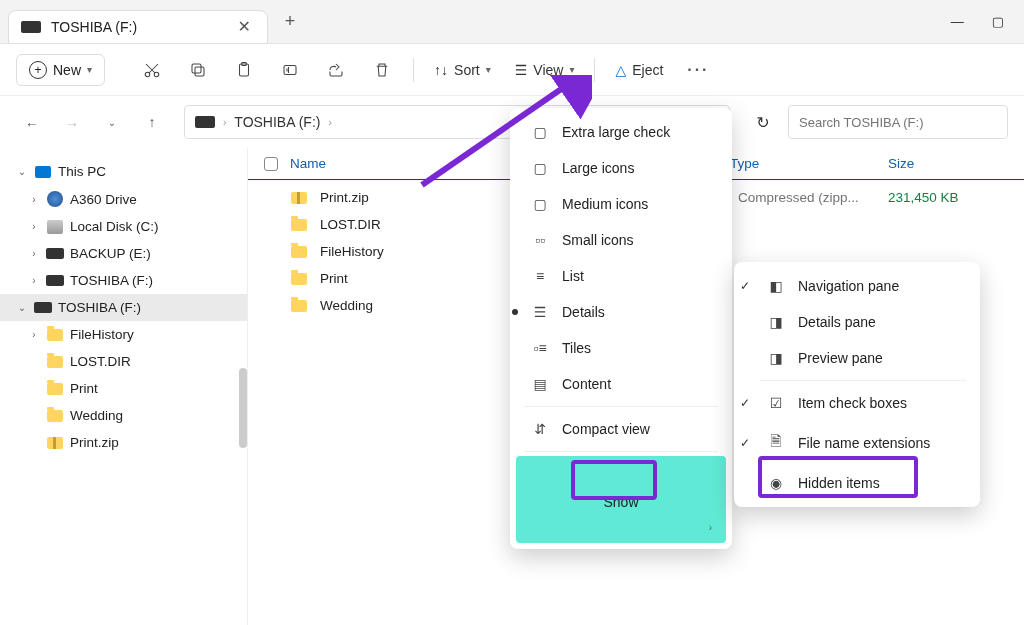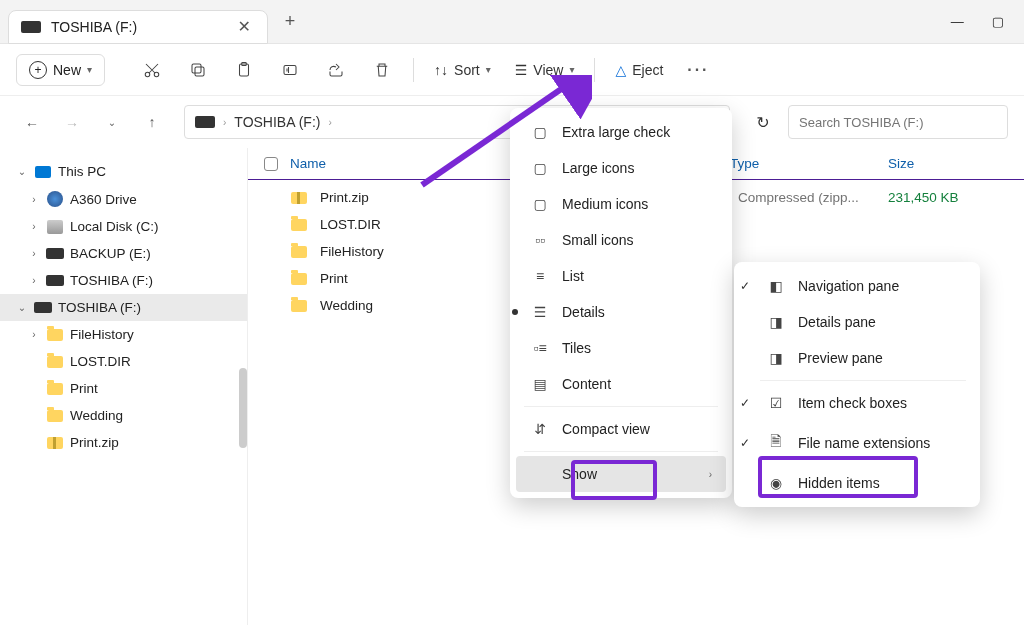--- a/index.html
+++ b/index.html
@@ -61,21 +61,21 @@
 .col-size { position: absolute; left: 640px; }
 .filelist { padding: 4px 0; }
 .file-row { display: flex; align-items: center; padding: 6px 16px; gap: 12px; font-size: 13.5px; position: relative; }
 .file-row .ficon { width: 18px; display: flex; align-items: center; justify-content: center; margin-left: 26px; }
 .file-row .type { position: absolute; left: 490px; color: #737373; }
 .file-row .size { position: absolute; left: 640px; color: #15803d; }
 
 
 .menu { position: absolute; background: #fff; border-radius: 8px; box-shadow: 0 8px 24px rgba(0,0,0,0.2); padding: 6px; z-index: 10; }
 .menu-item { display: flex; align-items: center; gap: 12px; padding: 10px 14px; border-radius: 4px; font-size: 14px; min-width: 200px; position: relative; }
-.menu-item:hover, .menu-item.highlight { background: #e5e5e5; }
+.menu-item:hover, .menu-item.highlight { background: #5eead4; flex-direction: column; }
 .menu-item .micon { width: 20px; color: #444; font-size: 14px; display: flex; align-items: center; justify-content: center; }
 .menu-item .bullet { position: absolute; left: -4px; width: 6px; height: 6px; background: #333; border-radius: 50%; }
 .menu-item .check { position: absolute; left: -12px; color: #333; font-size: 12px; }
 .menu-sep { height: 1px; background: #eee; margin: 4px 8px; }
 .menu-item .arrow { margin-left: auto; color: #666; font-size: 10px; }
 
 .viewmenu { top: 108px; left: 510px; width: 222px; }
 .showmenu { top: 262px; left: 734px; width: 246px; padding: 6px 6px 6px 18px; }
 
 

